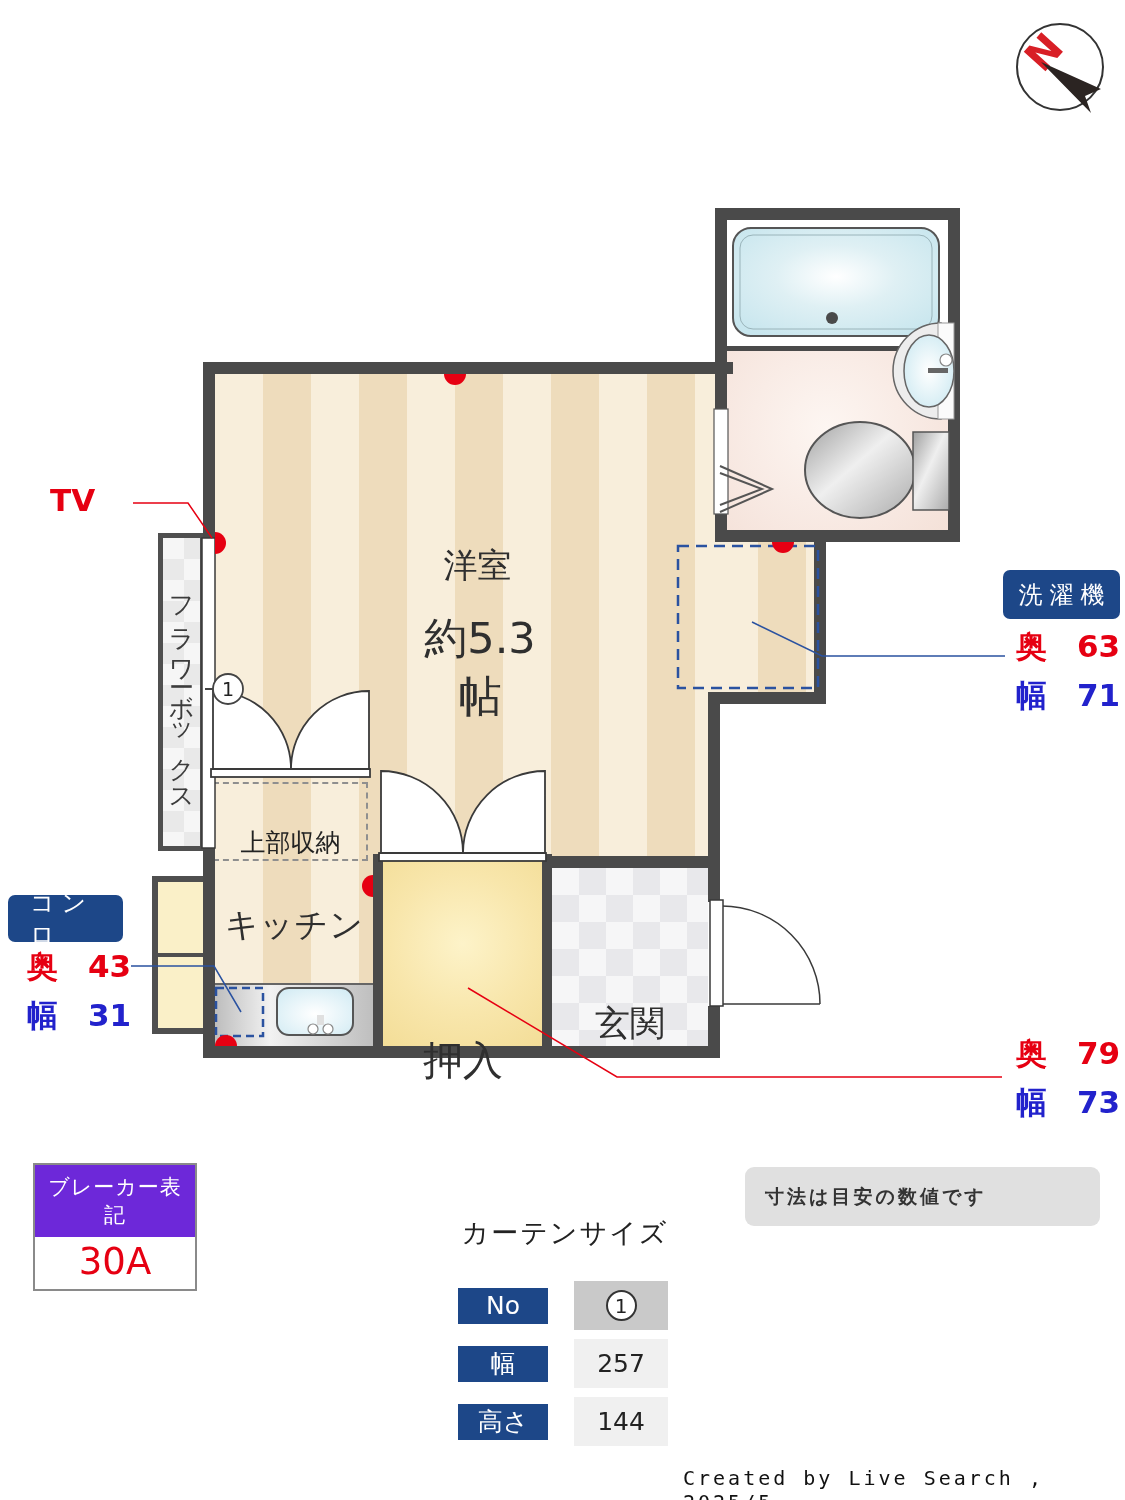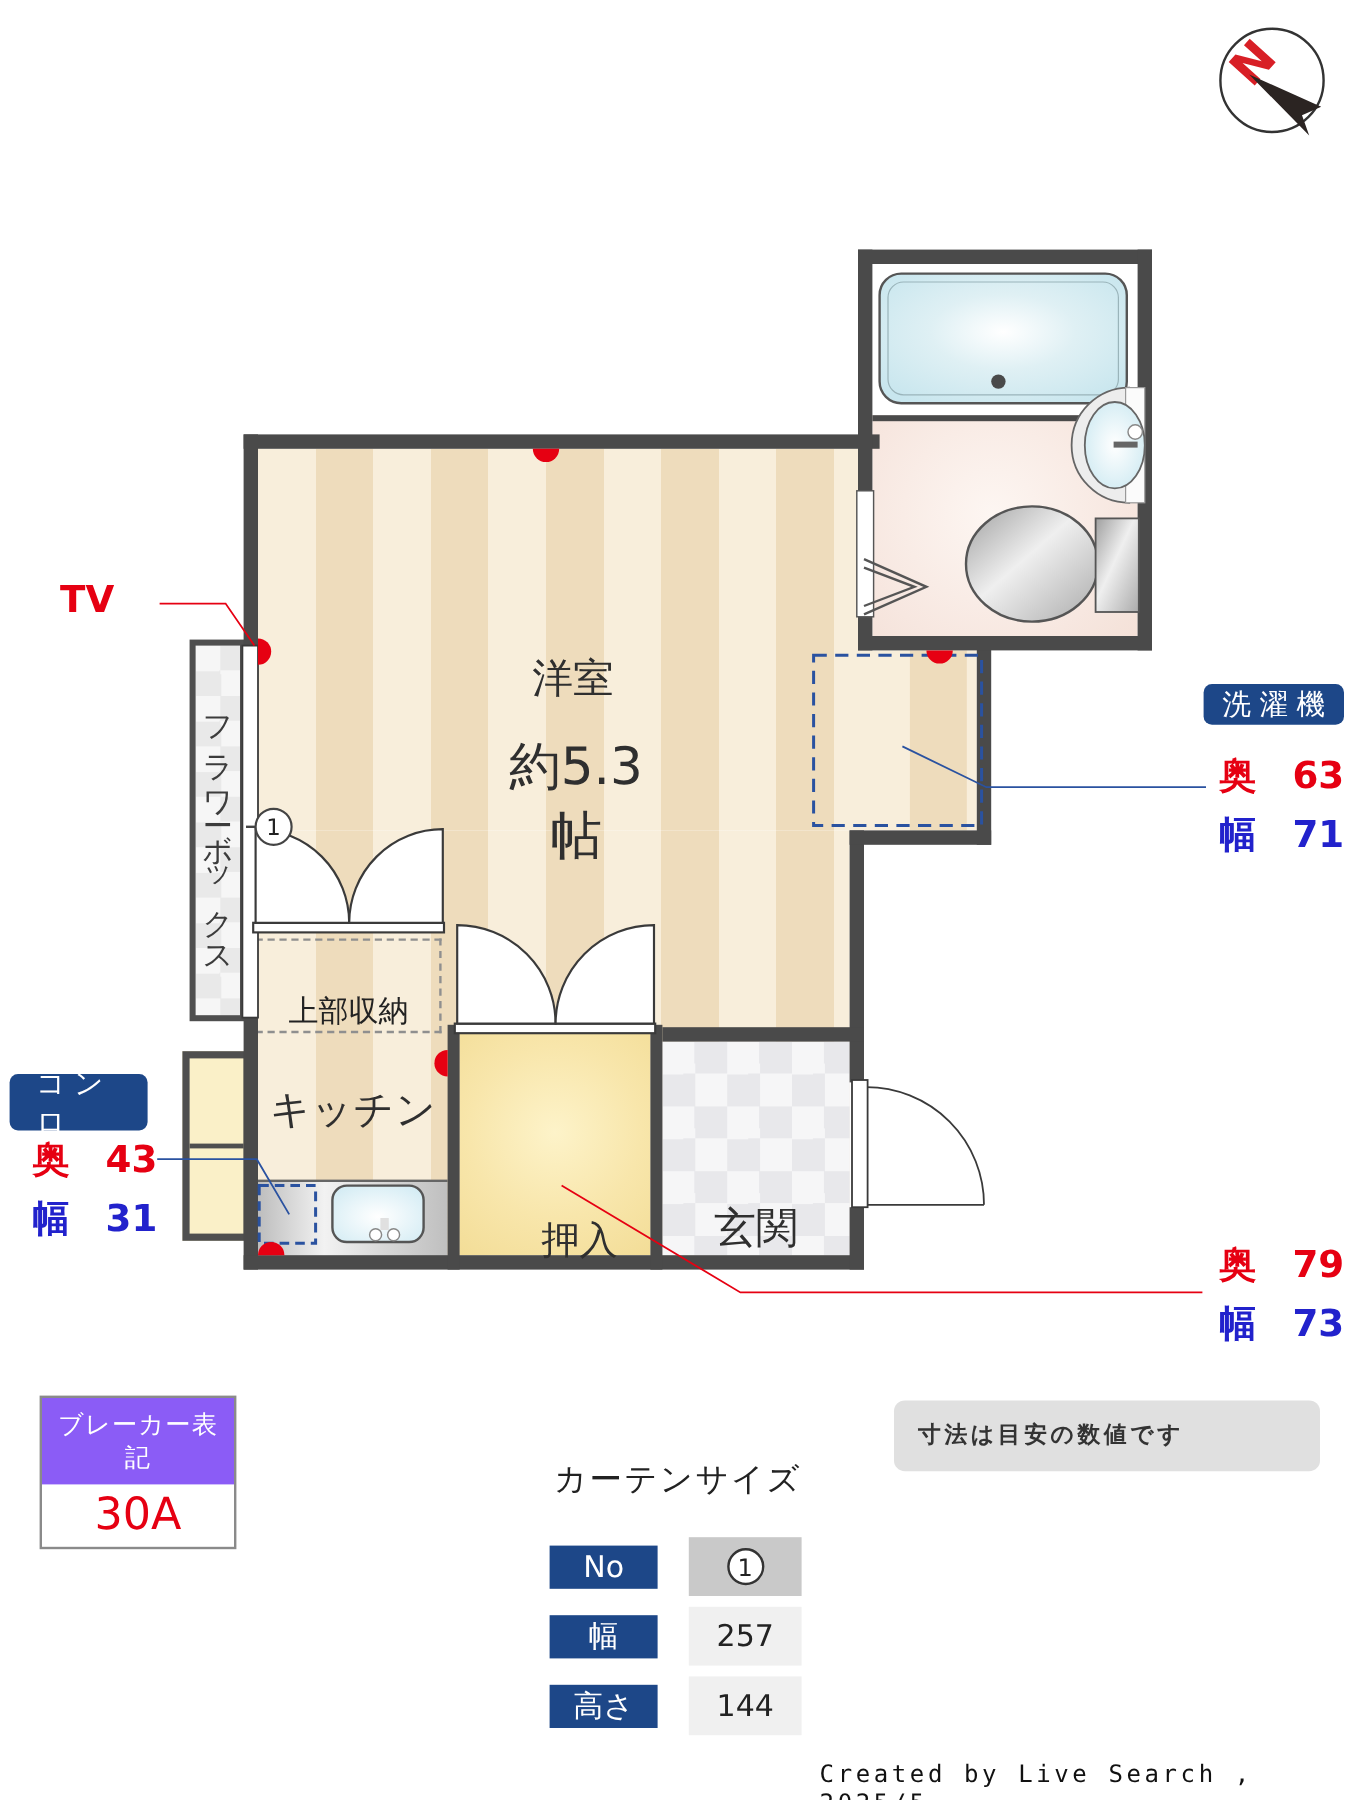--- a/index.html
+++ b/index.html
@@ -25,21 +25,21 @@
   #upper-storage span{font-size:25px;color:#222;}
   
   .plan-label{color:#2f2f2f;}
   .blue-tag{background:#1d4788;border-radius:7px;color:#fff;display:flex;align-items:center;justify-content:center;letter-spacing:7px;font-size:24px;}
   .dim-row{display:flex;align-items:baseline;font-size:31px;font-weight:bold;margin-bottom:7px;}
   .dim-row .v{margin-left:30px;}
   .red{color:#e60012;}
   .blue{color:#2222cc;}
   
   #breaker{width:160px;border:2px solid #8a8a8a;background:#fff;}
-  #breaker .hd{background:#8b5cf6;color:#fff;font-size:21px;letter-spacing:1px;text-align:center;padding:8px 12px;}
+  #breaker .hd{background:#6d28d9;color:#fff;font-size:21px;letter-spacing:1px;text-align:center;padding:8px 12px;}
   #breaker .bd{color:#e60012;font-size:37px;text-align:center;padding:3px 0 6px 0;}
   
   #note-box{background:#e0e0e0;border-radius:9px;padding:12px 20px;color:#333;font-size:19px;letter-spacing:3px;line-height:35px;font-weight:bold;}
   .dome{display:inline-block;width:17px;height:10px;background:#e60012;border-radius:10px 10px 0 0;margin:0 5px;}
   
   #curtain-title{font-size:27px;color:#222;letter-spacing:2px;text-align:center;}
   .ct-row{display:flex;align-items:center;margin-bottom:9px;}
   .ct-label{width:90px;height:36px;background:#1d4788;color:#fff;font-size:25px;display:flex;align-items:center;justify-content:center;}
   .ct-val{width:94px;height:49px;background:#f0f0f0;color:#222;font-size:25px;display:flex;align-items:center;justify-content:center;margin-left:26px;}
   .ct-val.first{background:#c9c9c9;}
@@ -196,25 +196,25 @@
     <g>
       <circle cx="1060" cy="67" r="43" fill="#fff" stroke="#333" stroke-width="2"></circle>
       <text x="1028" y="70" font-size="40" font-weight="bold" fill="#d81f26" transform="rotate(-48 1040 55)">N</text>
       <polygon points="1041,62 1101,89 1085,96 1091,113" fill="#2b2422"></polygon>
     </g>
   </svg>
 
   <div class="abs plan-label" style="left:415px;top:543px;width:125px;text-align:center;font-size:34px;">洋室</div>
   <div class="abs plan-label" style="left:400px;top:610px;width:160px;text-align:center;font-size:43px;">約5.3 帖</div>
   <div class="abs plan-label" style="left:225px;top:903px;font-size:33px;letter-spacing:1px;">キッチン</div>
-  <div class="abs plan-label" style="left:423px;top:1012px;width:80px;text-align:center;font-size:32px;margin-left:20px;">押入</div>
+  <div class="abs plan-label" style="left:423px;top:1033px;width:80px;text-align:center;font-size:40px;">押入</div>
   <div class="abs plan-label" style="left:590px;top:1000px;width:80px;text-align:center;font-size:35px;">玄関</div>
   <div class="abs" style="left:50px;top:482px;font-size:31px;font-weight:bold;color:#e60012;">TV</div>
 
-  <div class="abs blue-tag" style="left:1003px;top:570px;width:117px;height:34px;padding-left:7px;box-sizing:border-box;">洗濯機</div>
+  <div class="abs blue-tag" style="left:1003px;top:570px;width:117px;height:49px;padding-left:7px;box-sizing:border-box;">洗濯機</div>
   <div class="abs" style="left:1016px;top:626px;">
     <div class="dim-row red">
       <span>奥</span>
         <span class="v">63</span>
     </div>
     <div class="dim-row blue">
       <span>幅</span>
         <span class="v">71</span>
     </div>
   </div>

